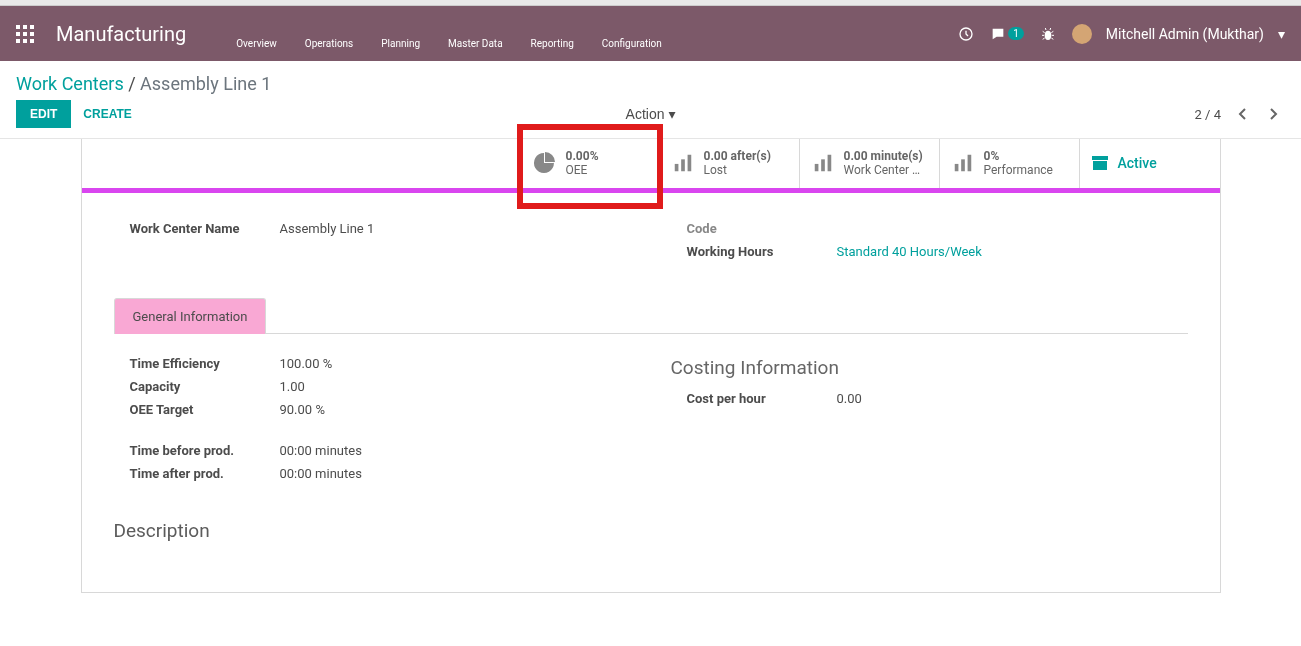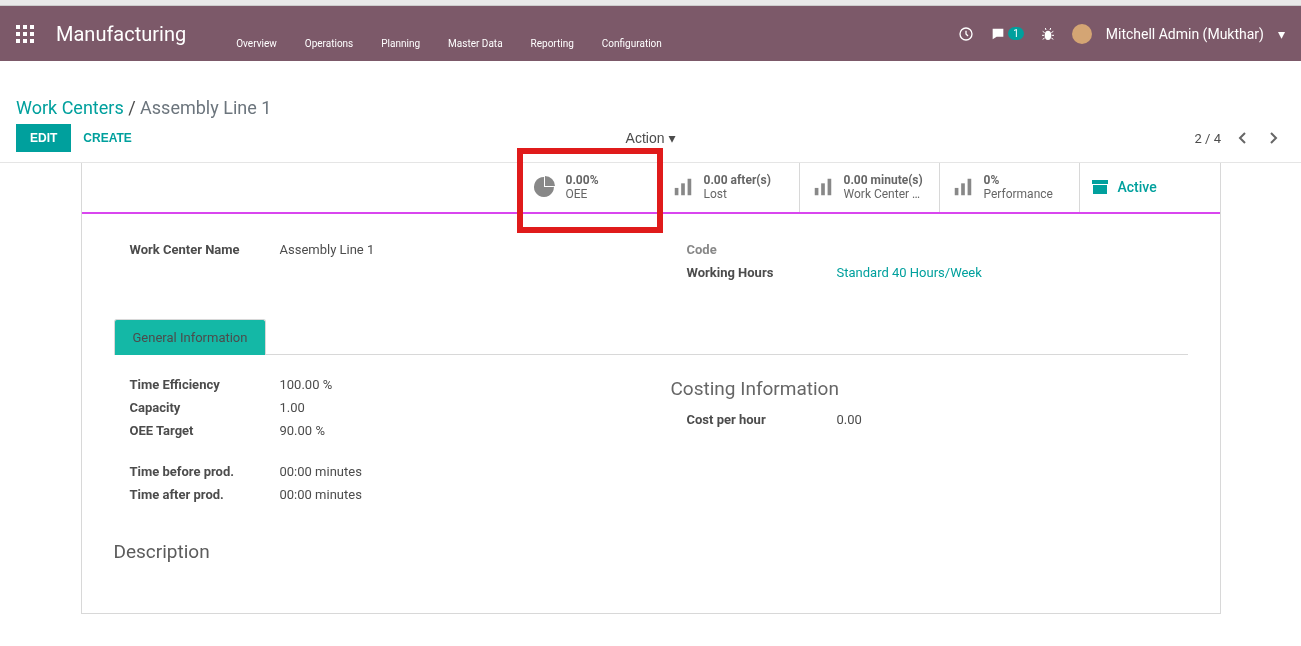--- a/index.html
+++ b/index.html
@@ -10,37 +10,37 @@
 .apps-icon span { background: #fff; }
 .brand { font-size: 20px; font-weight: 400; margin-right: 50px; }
 .nav-menu { display: flex; gap: 28px; font-size: 10px; margin-top: 20px; }
 .nav-menu a { color: #fff; text-decoration: none; cursor: pointer; }
 .nav-right { margin-left: auto; display: flex; align-items: center; gap: 16px; }
 .icon-btn { color: #fff; cursor: pointer; font-size: 16px; display: flex; align-items: center; }
 .badge { background: #00a09d; color: #fff; border-radius: 8px; font-size: 10px; padding: 1px 5px; margin-left: 2px; }
 .user-area { display: flex; align-items: center; gap: 14px; cursor: pointer; font-size: 14px; }
 .avatar { width: 20px; height: 20px; border-radius: 50%; background: #d4a574; display: inline-block; }
 
-.breadcrumb-row { padding: 4px 16px 0 16px; display: flex; align-items: center; margin-top: 32px; }
+.breadcrumb-row { padding: 12px 16px 0 16px; display: flex; align-items: center; }
 .breadcrumb { font-size: 18px; }
 .breadcrumb a { color: #00a09d; text-decoration: none; cursor: pointer; }
 .breadcrumb .current { color: #6c757d; }
 
 .control-row { display: flex; align-items: center; padding: 6px 16px 10px 16px; position: relative; }
 .btn-edit { background: #00a09d; color: #fff; border: none; padding: 7px 14px; font-size: 12px; font-weight: 600; cursor: pointer; margin-right: 12px; }
 .btn-create { color: #00a09d; background: none; border: none; font-size: 12px; font-weight: 600; cursor: pointer; }
 .action-center { position: absolute; left: 50%; transform: translateX(-50%); }
 .action-btn { background: none; border: none; font-size: 14px; color: #4c4c4c; cursor: pointer; }
 .pager { margin-left: auto; display: flex; align-items: center; gap: 10px; font-size: 13px; color: #4c4c4c; }
 .pager-arrow { font-size: 16px; color: #666; cursor: pointer; background: none; border: none; padding: 4px 6px; }
 
 .sheet-outer { padding: 0 0 24px 0; border-top: 1px solid #e5e5e5; }
 .sheet { max-width: 1140px; margin: 0 auto; background: #fff; border: 1px solid #d8d8d8; border-top: none; }
 
-.statbar { display: flex; border-bottom: 2px solid #d946ef; align-items: center; }
+.statbar { display: flex; border-bottom: 5px solid #d946ef; align-items: center; }
 .stat-spacer { flex: 1; border-right: 1px solid #d8d8d8; }
 .stat-box { display: flex; align-items: center; padding: 10px 12px; border-right: 1px solid #d8d8d8; min-width: 140px; cursor: pointer; gap: 10px; }
 .stat-box:last-child { border-right: none; }
 .stat-box.highlighted { outline: 6px solid #e01b1b; outline-offset: -3px; z-index: 1; padding-bottom: 28px; padding-top: 22px; margin-top: -12px; margin-bottom: -18px; }
 .stat-icon { color: #888; flex-shrink: 0; }
 .stat-text { display: flex; flex-direction: column; line-height: 1.2; font-size: 12px; color: #666; }
 .stat-text .val { font-weight: 700; }
 .stat-active { color: #00a09d; font-size: 14px; font-weight: 500; }
 .archive-icon { width: 16px; height: 14px; position: relative; }
 .archive-icon .lid { position: absolute; top: 0; left: 0; right: 0; height: 4px; background: #00a09d; }
@@ -50,21 +50,21 @@
 .form-cols { display: flex; gap: 40px; }
 .form-col { flex: 1; }
 .field-row { display: flex; margin-bottom: 8px; }
 .field-label { width: 150px; font-weight: 700; color: #4c4c4c; font-size: 13px; margin-left: 16px; }
 .field-label.muted { color: #888; }
 .field-value { font-size: 13px; color: #4c4c4c; }
 .field-value.link { color: #00a09d; cursor: pointer; }
 
 .tabs { display: flex; border-bottom: 1px solid #d8d8d8; margin-top: 30px; }
 .tab { padding: 10px 18px; font-size: 13px; cursor: pointer; border: 1px solid transparent; border-bottom: none; color: #666; }
-.tab.active { border-color: #d8d8d8; background: #14b8a6; color: #4c4c4c; position: relative; top: 1px; border-radius: 3px 3px 0 0; }
+.tab.active { border-color: #d8d8d8; background: #f9a8d4; color: #4c4c4c; position: relative; top: 1px; border-radius: 3px 3px 0 0; }
 
 .tab-content { padding: 22px 0; }
 .tab-cols { display: flex; gap: 40px; }
 .tab-col { flex: 1; }
 .section-head { font-size: 19px; color: #666; font-weight: 400; margin-bottom: 12px; }
 .desc-head { font-size: 19px; color: #5c5c5c; font-weight: 400; margin-top: 30px; }
 .spacer-row { height: 18px; }
 
 svg { display: block; }
 </style>

